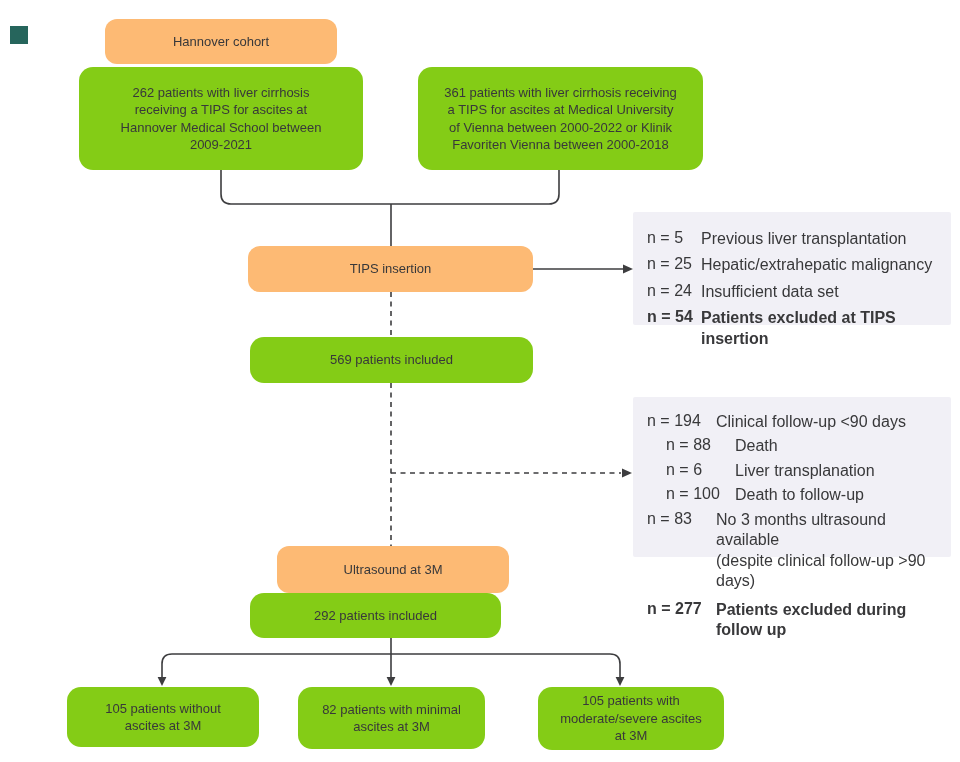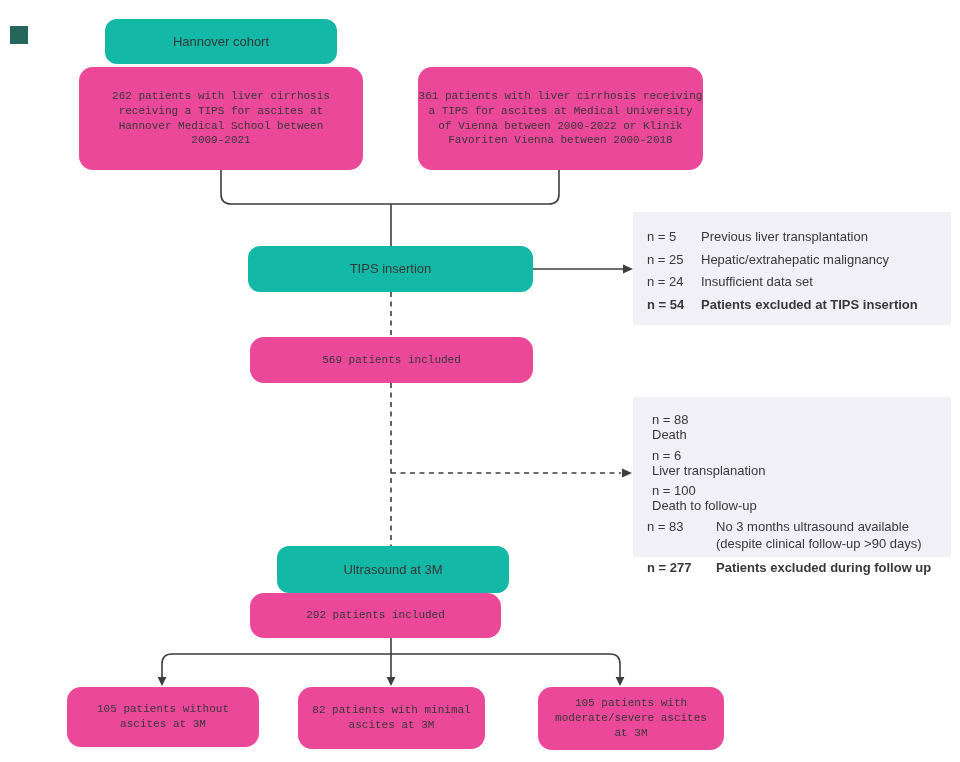--- a/index.html
+++ b/index.html
@@ -13,32 +13,32 @@
   .canvas{position:absolute;left:0;top:0;width:960px;height:762px;}
   svg.wires{position:absolute;left:0;top:0;pointer-events:none;}
   .box{
     position:absolute;
     display:flex;align-items:center;justify-content:center;
     text-align:center;
     box-sizing:border-box;
     white-space:pre-line;
     line-height:1.34;
   }
-  .purple{background:#14b8a6;border-radius:12px;font-size:13px;}
-  .lav{background:#ec4899;border-radius:14px;font-size:11px;font-family:Liberation Mono, monospace;}
+  .purple{background:#fdba74;border-radius:12px;font-size:13px;}
+  .lav{background:#84cc16;border-radius:14px;font-size:13px;}
   .panel{
     position:absolute;background:#f1f0f6;border-radius:2px;
-    box-sizing:border-box;font-size:13px;
+    box-sizing:border-box;font-size:16px;
   }
   .marker{position:absolute;background:#26655c;}
   .xrow{display:flex;align-items:flex-start;margin-bottom:6px;}
   .xrow.tight{margin-bottom:4px;}
   .xrow.bold{font-weight:bold;}
   .xrow.gap-top{margin-top:8px;}
-  .xrow.indent{margin-left:5px;flex-direction:column;}
+  .xrow.indent{margin-left:19px;}
   .xn{flex:0 0 auto;display:inline-block;}
   .p1 .xn{width:54px;}
   .p2 .xn{width:69px;}
   .xl{white-space:pre-line;line-height:1.28;}
   .p1{padding:17px 10px 10px 14px;}
   .p2{padding:15px 10px 10px 14px;}
 </style>
 </head>
 <body>
 
@@ -99,20 +99,24 @@
     </div>
     <div class="xrow bold">
       <span class="xn">n = 54</span>
       <span class="xl">Patients excluded at TIPS insertion</span>
     </div>
   </div>
 
   <div class="box lav" style="left:250px;top:337px;width:283px;height:46px;">569 patients included</div>
 
   <div class="panel p2" style="left:633px;top:397px;width:318px;height:160px;">
+    <div class="xrow tight">
+      <span class="xn">n = 194</span>
+      <span class="xl">Clinical follow-up &lt;90 days</span>
+    </div>
     <div class="xrow tight indent">
       <span class="xn">n = 88</span>
       <span class="xl">Death</span>
     </div>
     <div class="xrow tight indent">
       <span class="xn">n = 6</span>
       <span class="xl">Liver transplanation</span>
     </div>
     <div class="xrow tight indent">
       <span class="xn">n = 100</span>

